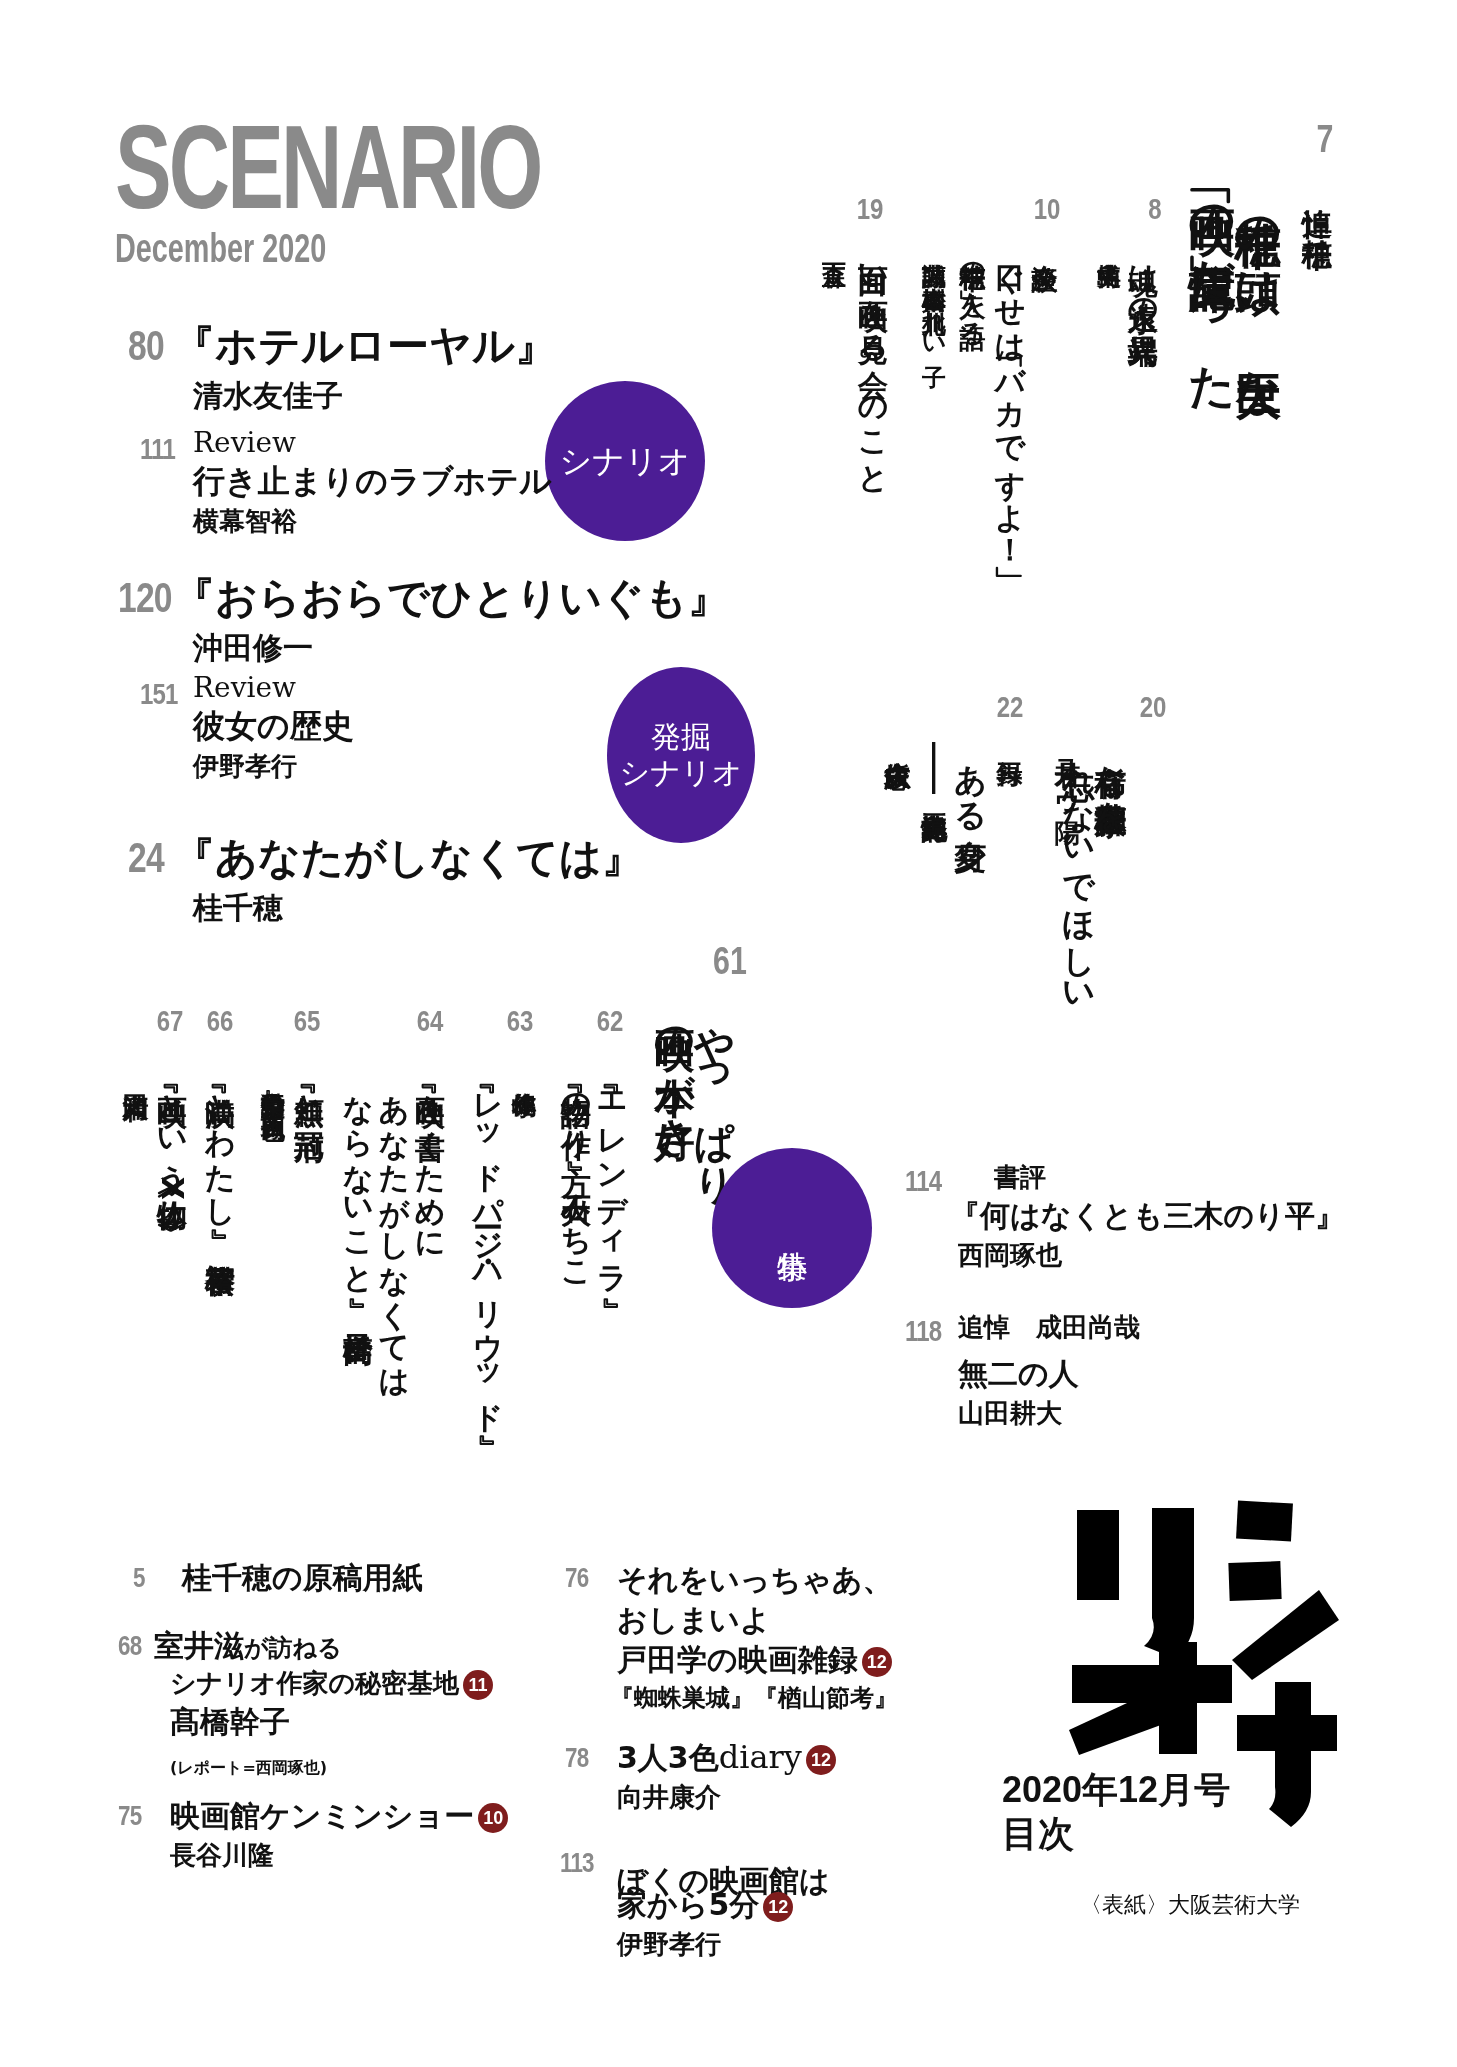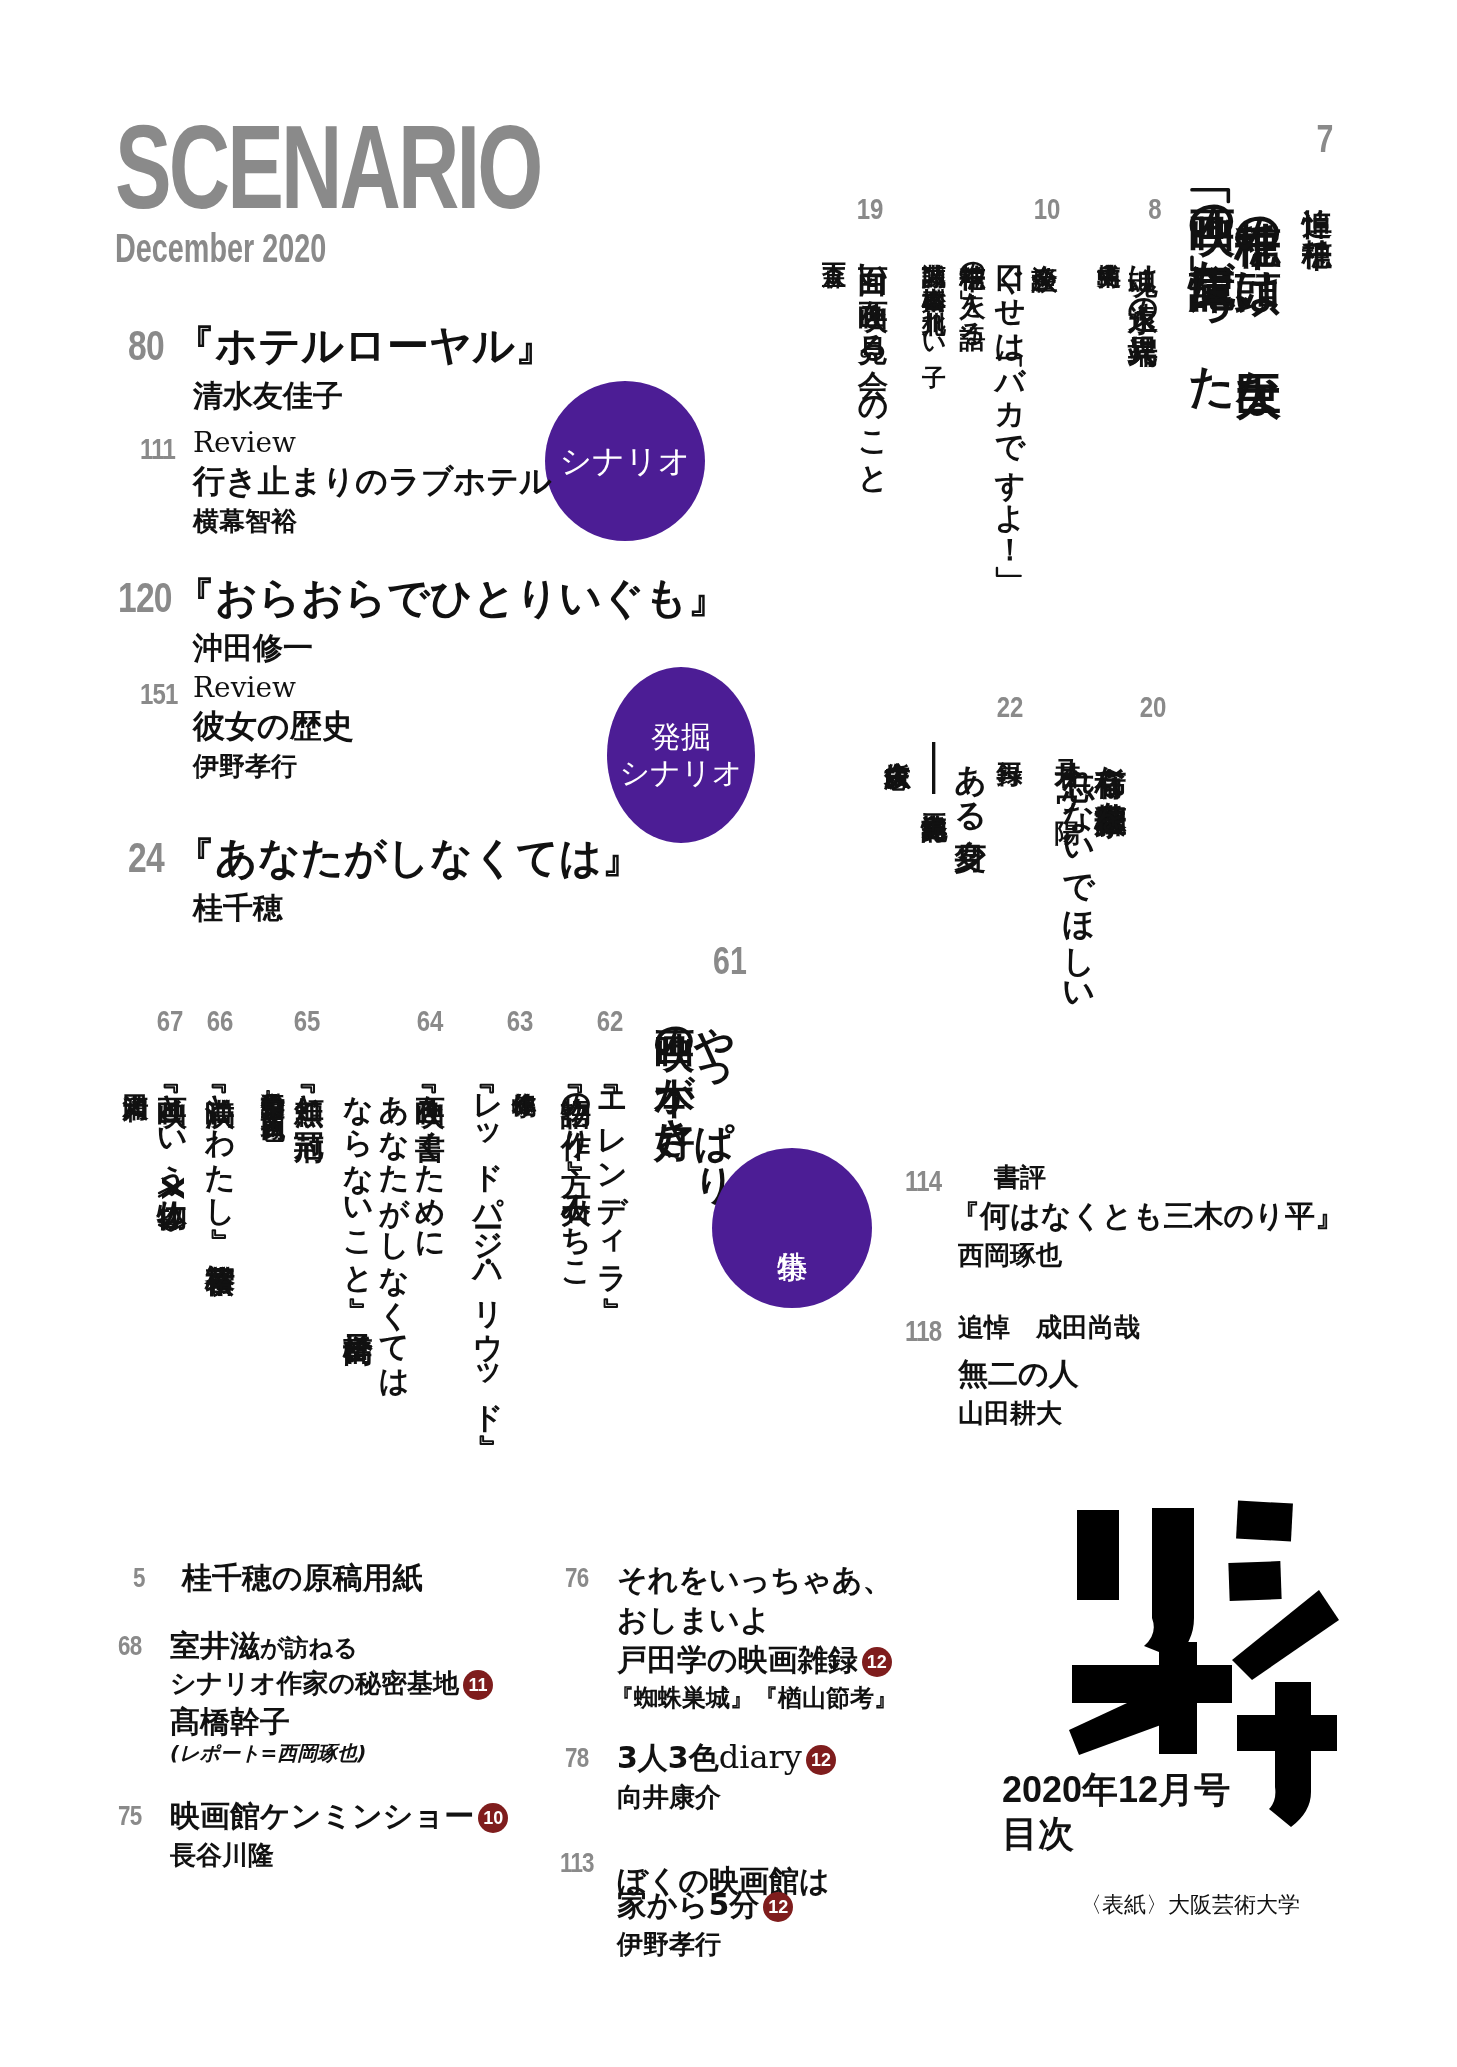--- a/index.html
+++ b/index.html
@@ -157,28 +157,28 @@
   <div class="abs b" style="left:53px; top:86px; font-size:26px; white-space:nowrap;">山田耕大</div>
 </div>
 
 <div class="abs" style="left:125px; top:1558px;">
   <span class="pg" style="left:8px; top:4px; font-size:28px;">5</span>
   <div class="abs b" style="left:45px; top:0; font-size:30px; white-space:nowrap;margin-left:12px;">桂千穂の原稿用紙</div>
 </div>
 
 <div class="abs" style="left:118px; top:1626px;">
   <span class="pg" style="left:0; top:4px; font-size:28px;">68</span>
-  <div class="abs b" style="left:52px; top:0; font-size:30px; white-space:nowrap;">
+  <div class="abs b" style="left:36px; top:0; font-size:30px; white-space:nowrap;">
     <span>室井滋</span><span style="font-size:24px;">が訪ねる</span>
   </div>
   <div class="abs b" style="left:52px; top:40px; font-size:26px; white-space:nowrap;">
     <span>シナリオ作家の秘密基地</span><span class="badge">11</span>
   </div>
   <div class="abs b" style="left:52px; top:76px; font-size:30px; white-space:nowrap;">髙橋幹子</div>
-  <div class="abs b" style="left:52px; top:114px; font-size:20px; white-space:nowrap;font-style:italic;">(レポート=西岡琢也)</div>
+  <div class="abs b" style="left:52px; top:132px; font-size:16px; white-space:nowrap;">(レポート=西岡琢也)</div>
 </div>
 
 <div class="abs" style="left:118px; top:1796px;">
   <span class="pg" style="left:0; top:4px; font-size:28px;">75</span>
   <div class="abs b" style="left:52px; top:0; font-size:30px; white-space:nowrap;">
     <span>映画館ケンミンショー</span><span class="badge">10</span>
   </div>
   <div class="abs b" style="left:52px; top:42px; font-size:26px; white-space:nowrap;">長谷川隆</div>
 </div>
 

